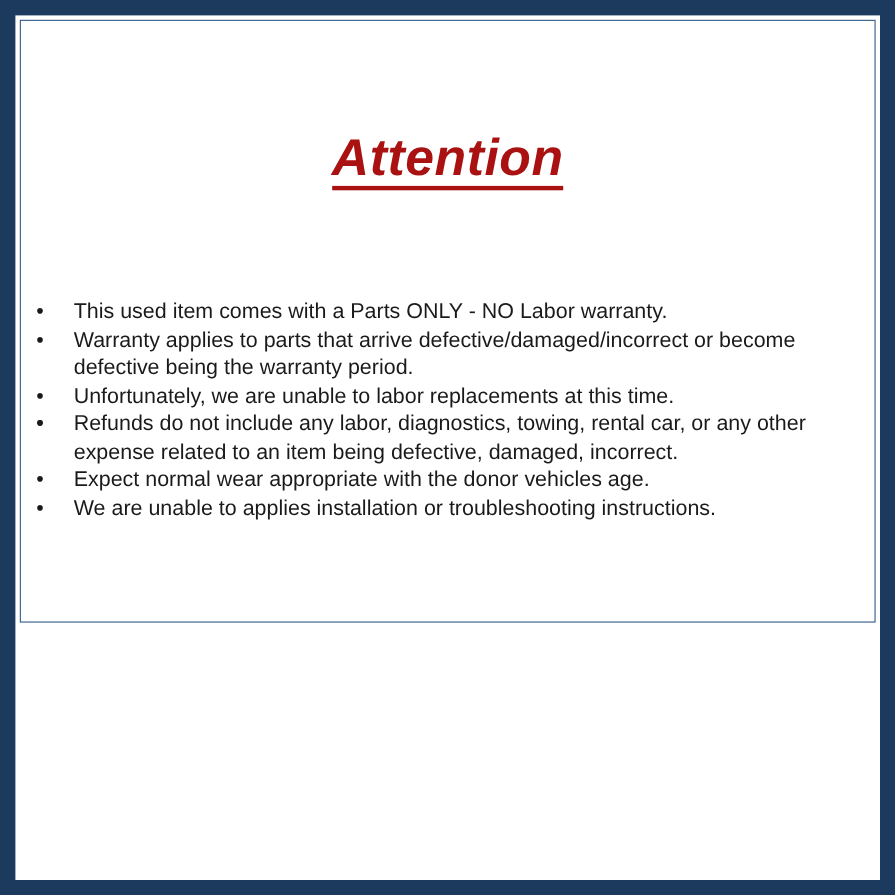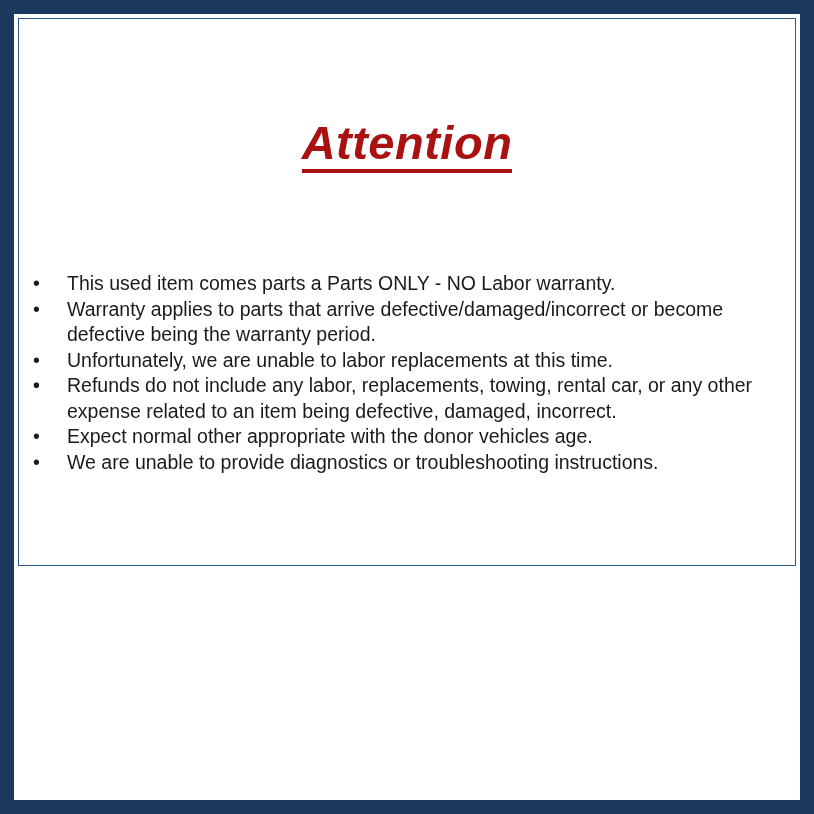--- a/index.html
+++ b/index.html
@@ -110,47 +110,47 @@
   <div class="content">
 
     <h1 class="title">
       <span class="title-text">Attention</span>
     </h1>
 
     <ul class="bullet-list">
 
       <li class="bullet-item">
         <span class="dot">•</span>
-        <span class="btext">This used item comes parts a Parts ONLY - NO Labor warranty.</span>
+        <span class="btext">This used item comes with a Parts ONLY - NO Labor warranty.</span>
       </li>
 
       <li class="bullet-item">
         <span class="dot">•</span>
         <span class="btext">Warranty applies to parts that arrive defective/damaged/incorrect or become defective being the warranty period.</span>
       </li>
 
       <li class="bullet-item">
         <span class="dot">•</span>
         <span class="btext">Unfortunately, we are unable to labor replacements at this time.</span>
       </li>
 
       <li class="bullet-item">
         <span class="dot">•</span>
       </li>
 
       <li class="bullet-item">
         <span class="dot">•</span>
-        <span class="btext">Refunds do not include any labor, replacements, towing, rental car, or any other expense related to an item being defective, damaged, incorrect.</span>
+        <span class="btext">Refunds do not include any labor, diagnostics, towing, rental car, or any other expense related to an item being defective, damaged, incorrect.</span>
       </li>
 
       <li class="bullet-item">
         <span class="dot">•</span>
-        <span class="btext">Expect normal other appropriate with the donor vehicles age.</span>
+        <span class="btext">Expect normal wear appropriate with the donor vehicles age.</span>
       </li>
 
       <li class="bullet-item">
         <span class="dot">•</span>
-        <span class="btext">We are unable to provide diagnostics or troubleshooting instructions.</span>
+        <span class="btext">We are unable to applies installation or troubleshooting instructions.</span>
       </li>
 
     </ul>
   </div>
 </div>
 
 </body></html>

